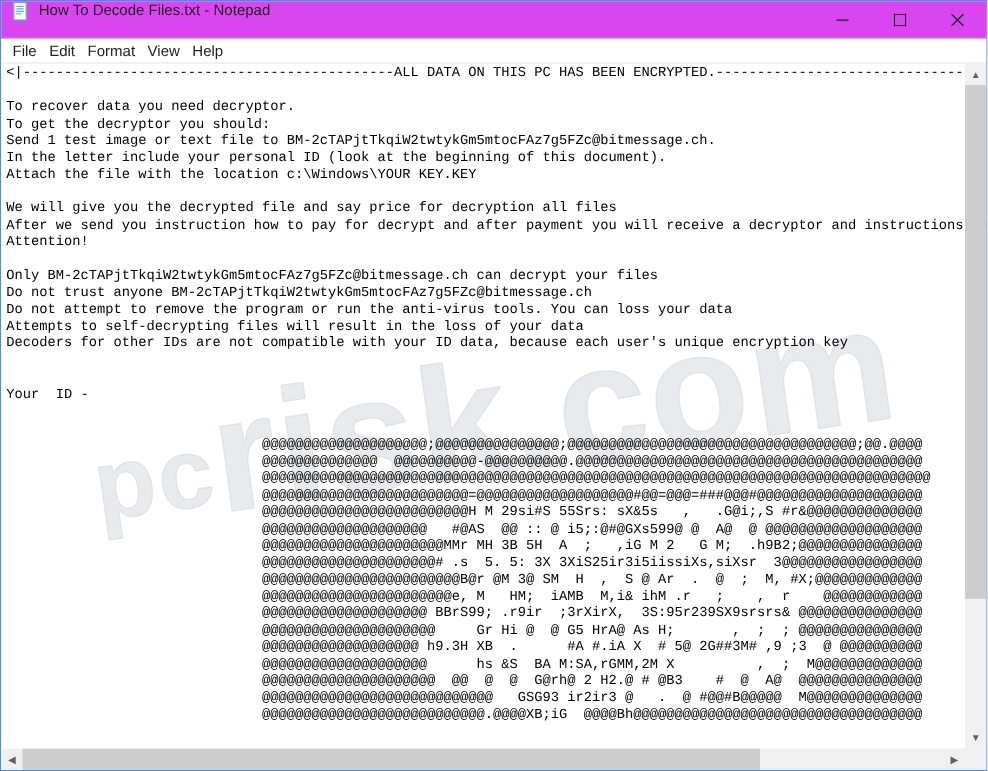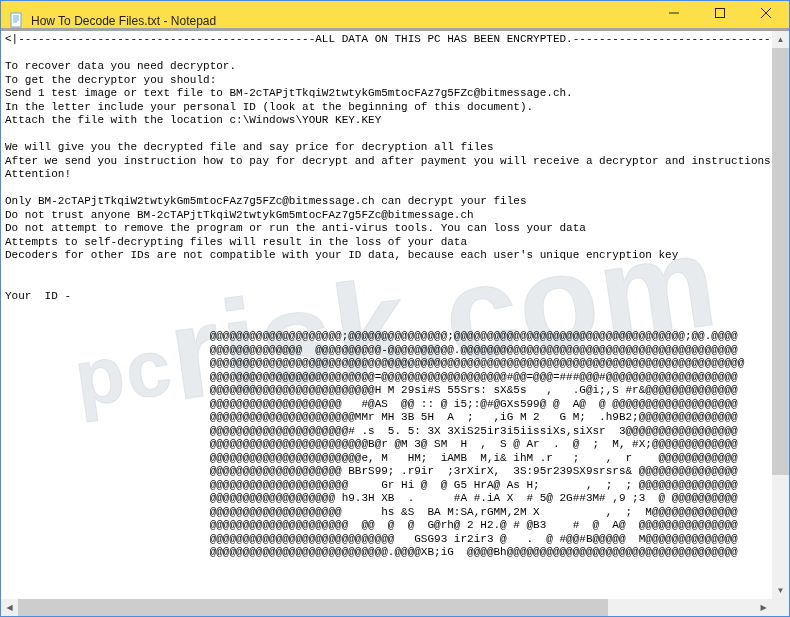--- a/index.html
+++ b/index.html
@@ -1,18 +1,18 @@
 <!DOCTYPE html>
 <html><head>
 <meta charset="utf-8">
 <style>
 * { margin: 0; padding: 0; box-sizing: border-box; }
 html, body { width: 790px; height: 617px; overflow: hidden; font-family: "Segoe UI", Tahoma, sans-serif; }
 .window { width: 790px; height: 617px; border: 1px solid #4a8de0; background: #fff; display: flex; flex-direction: column; }
-.titlebar { height: 30px; background: #fde047; display: flex; align-items: flex-end; border-bottom: 3px solid #a3a3a3; }
+.titlebar { height: 30px; background: #d946ef; display: flex; align-items: flex-start; border-bottom: 1px solid #a3a3a3; }
 .titlebar-icon { width: 16px; height: 16px; margin: 0 6px 0 8px; display: inline-flex; }
 .titlebar-title { flex: 1; font-size: 12px; color: #222; }
 .win-ctrl { width: 46px; height: 30px; display: flex; align-items: center; justify-content: center; }
 .win-ctrl svg { stroke: #222; }
 .menubar { height: 20px; background: #fff; display: flex; align-items: center; padding-left: 4px; border-bottom: 1px solid #e6e6e6; font-size: 12px; color: #222; }
 .menubar span { padding: 2px 5px; cursor: default; }
 .content-wrap { flex: 1; position: relative; overflow: hidden; background: #fff; }
 .content { position: absolute; inset: 0; padding: 2px 4px; font-family: Consolas, "Courier New", monospace; font-size: 11px; line-height: 13.5px; color: #000; white-space: pre; overflow: hidden; }
 .watermark { position:absolute; top:50%; left:50%; transform:translate(-50%,-50%) rotate(-8deg); font-size:130px; font-weight:600; color:rgba(205,210,216,0.45); font-family:"Segoe UI",Arial,sans-serif; letter-spacing:2px; pointer-events:none; -webkit-text-stroke:1px rgba(180,185,195,0.25); white-space:nowrap; }
 .watermark .pc { font-size: 80px; vertical-align: middle; }
@@ -50,20 +50,27 @@
         </svg>
     </div>
     <div class="win-ctrl close">
       <svg width="10" height="10">
           <line x1="0" y1="0" x2="10" y2="10" stroke-width="1"></line>
           <line x1="10" y1="0" x2="0" y2="10" stroke-width="1"></line>
         </svg>
     </div>
   </div>
 
+  <div class="menubar">
+    <span>File</span>
+    <span>Edit</span>
+    <span>Format</span>
+    <span>View</span>
+    <span>Help</span>
+  </div>
 
   <div class="content-wrap">
     <div class="watermark"><span class="pc">pc</span>risk.com</div>
     <div class="content" id="editor">&lt;|---------------------------------------------ALL DATA ON THIS PC HAS BEEN ENCRYPTED.---------------------------------
 
 To recover data you need decryptor.
 To get the decryptor you should:
 Send 1 test image or text file to BM-2cTAPjtTkqiW2twtykGm5mtocFAz7g5FZc@bitmessage.ch.
 In the letter include your personal ID (look at the beginning of this document).
 Attach the file with the location c:\Windows\YOUR KEY.KEY

